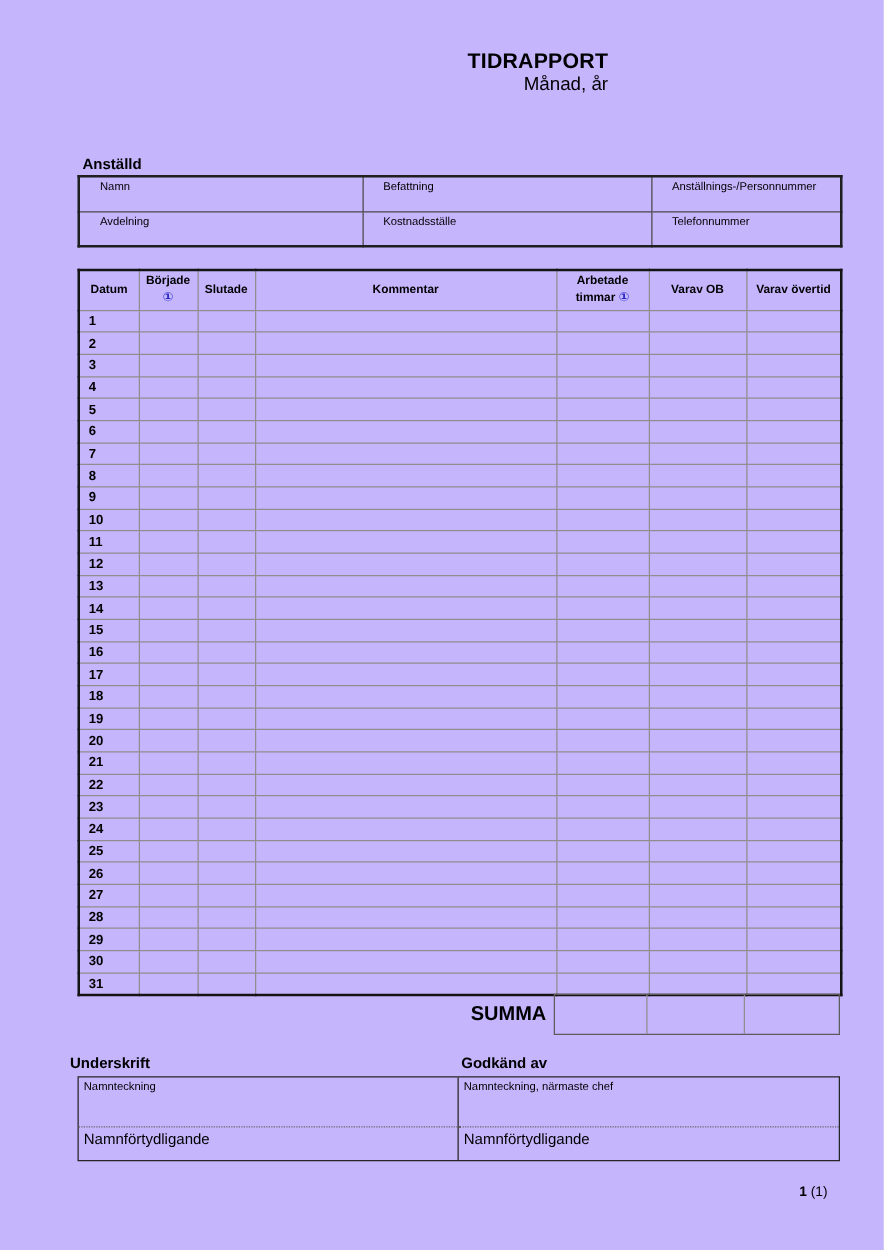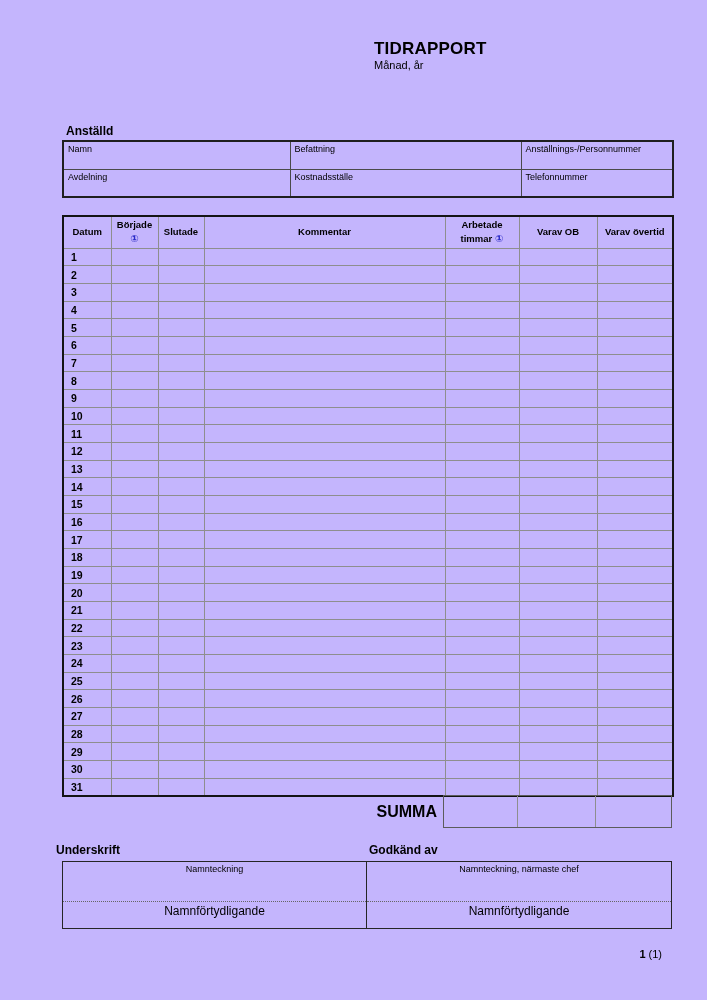--- a/index.html
+++ b/index.html
@@ -5,37 +5,37 @@
   html, body { margin:0; padding:0; background:#e8e8e8; }
   .page {
     position:relative; width:707px; height:1000px; margin:0 auto;
     background:#c4b5fd; overflow:hidden; color:#000;
     font-family:"Liberation Sans","DejaVu Sans",sans-serif;
   }
 
   
   .title-block { position:absolute; left:374px; top:39px; }
   .title-main { font-size:17px; font-weight:bold; line-height:1.15; letter-spacing:0.2px; }
-  .title-sub  { font-size:11px; line-height:1.15; }
+  .title-sub  { font-size:15px; line-height:1.15;text-align:right; }
 
   
   .section-heading { position:absolute; font-size:12px; font-weight:bold; }
   .h-employee { left:66px; top:124px; }
   .h-underskrift { left:56px; top:843px; }
   .h-godkand { left:369px; top:843px; }
 
   
   .emp-table {
     position:absolute; left:62px; top:140px; width:610px;
     border-collapse:collapse; table-layout:fixed;
     border:2px solid #1f1f1f;
   }
   .emp-table td {
     border:1px solid #4a4a4a; vertical-align:top;
-    font-size:9px; padding:2px 4px; height:28px; box-sizing:border-box;
+    font-size:9px; padding:2px 16px; height:28px; box-sizing:border-box;
     overflow:hidden; white-space:nowrap;
   }
   .emp-c1 { width:227px; } .emp-c2 { width:231px; } .emp-c3 { width:152px; }
 
   
   .ts-table {
     position:absolute; left:62px; top:215px; width:610px;
     border-collapse:collapse; table-layout:fixed;
     border:2px solid #141414;
   }
@@ -65,21 +65,21 @@
   }
   .summa-cell { height:100%; box-sizing:border-box; border-right:1px solid #8e8e8e; }
   .summa-cell:last-child { border-right:none; }
   .sc-1 { width:75px; } .sc-2 { width:78px; } .sc-3 { width:76px; }
 
   
   .sig-box {
     position:absolute; left:62px; top:861px; width:610px; height:68px;
     border:1px solid #262626; box-sizing:border-box; display:flex;
   }
-  .sig-half { position:relative; height:100%; box-sizing:border-box;text-align:center; }
+  .sig-half { position:relative; height:100%; box-sizing:border-box; }
   .sig-left { width:304px; border-right:1px solid #262626; }
   .sig-right { flex:1; }
   .sig-row1 {
     height:40px; box-sizing:border-box; border-bottom:1px dotted #666;
     font-size:9px; padding:2px 4px;
   }
   .sig-row2 { font-size:12px; padding:2px 4px; }
 
   
   .page-number {

